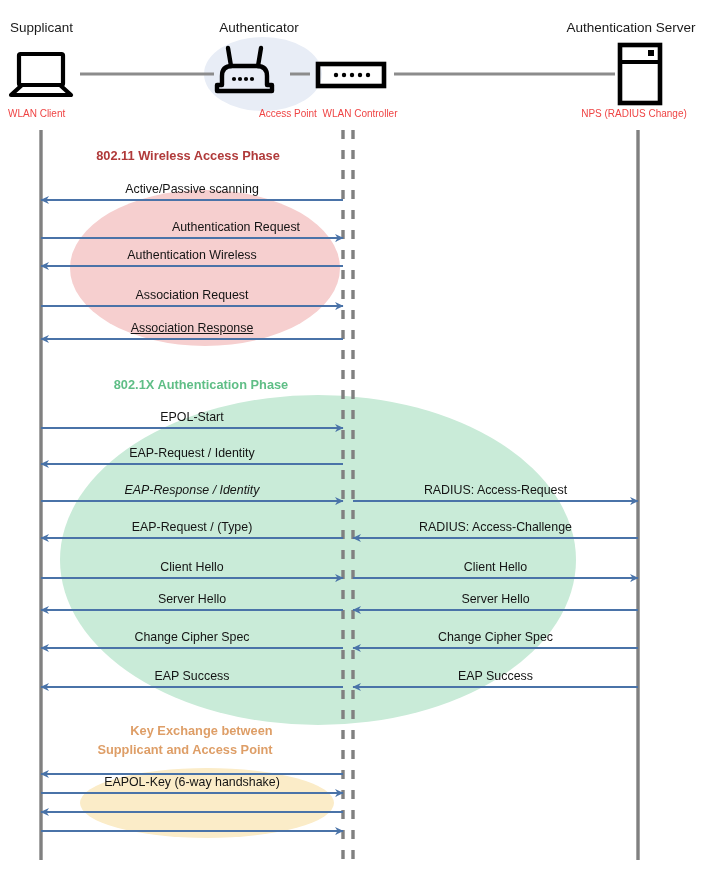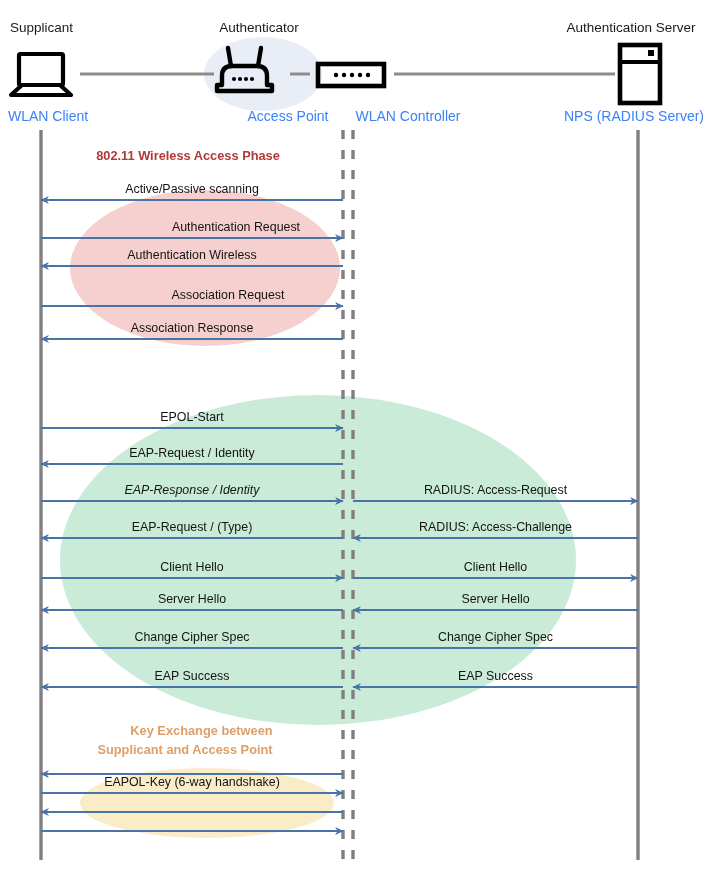--- a/index.html
+++ b/index.html
@@ -7,21 +7,21 @@
     width:713px;height:875px;position:relative;overflow:hidden;
     font-family:"Liberation Sans","DejaVu Sans",sans-serif;
     color:#1a1a1a;
   }
   #stage{position:absolute;left:0;top:0;width:713px;height:875px;}
   svg#diagram{position:absolute;left:0;top:0;width:713px;height:875px;}
   .hdr-top{
     position:absolute;font-size:13.5px;color:#1a1a1a;white-space:nowrap;
   }
   .hdr-bot{
-    position:absolute;font-size:14px;color:#3b82f6;white-space:nowrap;
+    position:absolute;font-size:10px;color:#ef4444;white-space:nowrap;
   }
   .phase-label{
     position:absolute;font-size:12.8px;font-weight:600;white-space:nowrap;
     text-align:right;line-height:1.45;
   }
   .msg{
     position:absolute;font-size:12.4px;color:#141414;white-space:nowrap;
     text-align:center;
   }
 </style>
@@ -122,37 +122,38 @@
         <line x1="638" y1="687" x2="353" y2="687" stroke="#4A73A8" stroke-width="1.9" marker-end="url(#ah-l)"></line>
       </g>
   </svg>
 
   <div class="hdr-top" style="left:10px;top:20px;">Supplicant</div>
   <div class="hdr-top" style="left:259px;top:20px;transform:translateX(-50%);">Authenticator</div>
   <div class="hdr-top" style="left:631px;top:20px;transform:translateX(-50%);">Authentication Server</div>
 
   <div class="hdr-bot" style="left:8px;top:108px;">WLAN Client</div>
   <div class="hdr-bot" style="left:244px;top:108px;transform:translateX(-50%);margin-left:44px;">Access Point</div>
-  <div class="hdr-bot" style="left:360px;top:108px;transform:translateX(-50%);margin-left:48px;">WLAN Controller</div>
-  <div class="hdr-bot" style="left:634px;top:108px;transform:translateX(-50%);">NPS (RADIUS Server)</div>
+  <div class="hdr-bot" style="left:360px;top:108px;transform:translateX(-50%);">WLAN Controller</div>
+  <div class="hdr-bot" style="left:634px;top:108px;transform:translateX(-50%);">NPS (RADIUS Change)</div>
 
   <div class="phase-label" style="left:188px;top:147px;transform:translateX(-50%);color:#B03A3A;">802.11 Wireless Access Phase</div>
 
+  <div class="phase-label" style="left:201px;top:376px;transform:translateX(-50%);color:#5FBE86;">802.1X Authentication Phase</div>
 
   <div class="phase-label" style="left:185px;top:722px;transform:translateX(-50%);color:#DE9E67;">
     <div>Key Exchange between</div>
     <div>Supplicant and Access Point</div>
   </div>
 
   <div id="label-layer">
       <div class="msg" style="left: 192px; top: 182px; transform: translateX(-50%);">Active/Passive scanning</div>
       <div class="msg" style="left: 192px; top: 220px; transform: translateX(-50%); margin-left: 44px;">Authentication Request</div>
       <div class="msg" style="left: 192px; top: 248px; transform: translateX(-50%);">Authentication Wireless</div>
-      <div class="msg" style="left: 192px; top: 288px; transform: translateX(-50%); margin-left: 36px;">Association Request</div>
-      <div class="msg" style="left: 192px; top: 321px; transform: translateX(-50%);">Association Response</div>
+      <div class="msg" style="left: 192px; top: 288px; transform: translateX(-50%);">Association Request</div>
+      <div class="msg" style="left: 192px; top: 321px; transform: translateX(-50%); text-decoration: underline;">Association Response</div>
       <div class="msg" style="left: 192px; top: 410px; transform: translateX(-50%);">EPOL-Start</div>
       <div class="msg" style="left: 192px; top: 446px; transform: translateX(-50%);">EAP-Request / Identity</div>
       <div class="msg" style="left: 192px; top: 483px; transform: translateX(-50%); font-style: italic;">EAP-Response / Identity</div>
       <div class="msg" style="left: 192px; top: 520px; transform: translateX(-50%);">EAP-Request / (Type)</div>
       <div class="msg" style="left: 192px; top: 560px; transform: translateX(-50%);">Client Hello</div>
       <div class="msg" style="left: 192px; top: 592px; transform: translateX(-50%);">Server Hello</div>
       <div class="msg" style="left: 192px; top: 630px; transform: translateX(-50%);">Change Cipher Spec</div>
       <div class="msg" style="left: 192px; top: 669px; transform: translateX(-50%);">EAP Success</div>
       <div class="msg" style="left: 192px; top: 775px; transform: translateX(-50%);">EAPOL-Key (6-way handshake)</div>
       <div class="msg" style="left: 495.5px; top: 483px; transform: translateX(-50%);">RADIUS: Access-Request</div>

